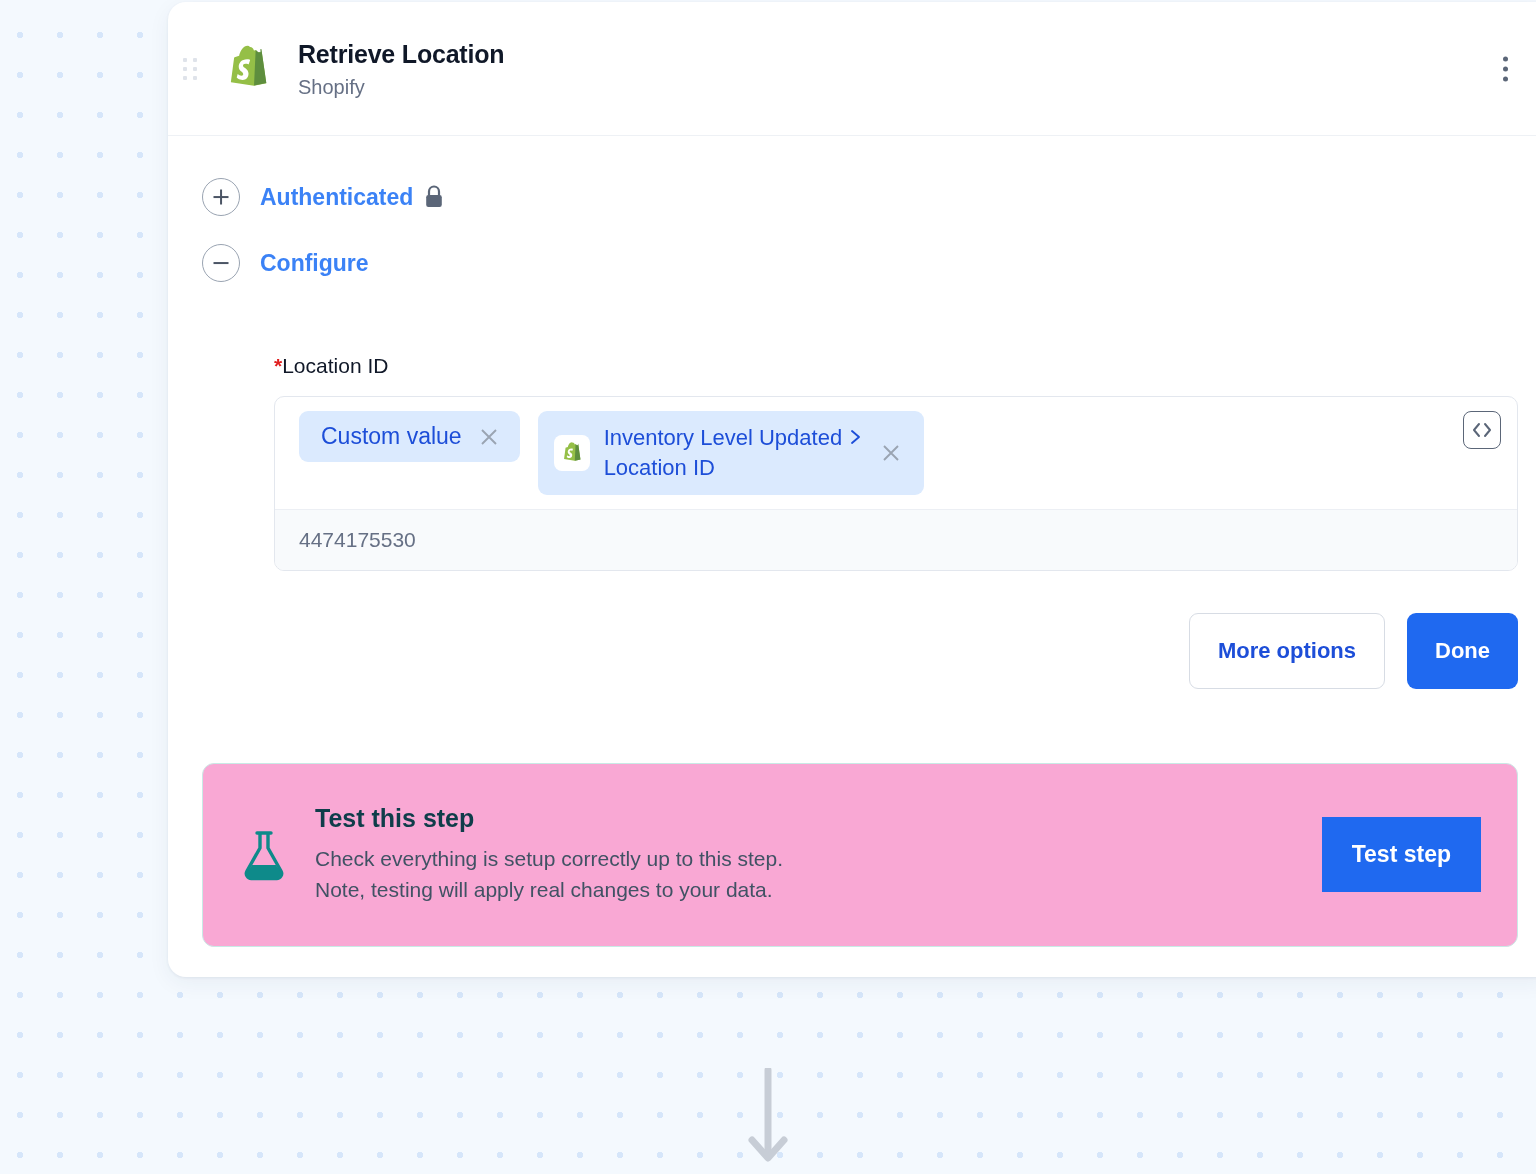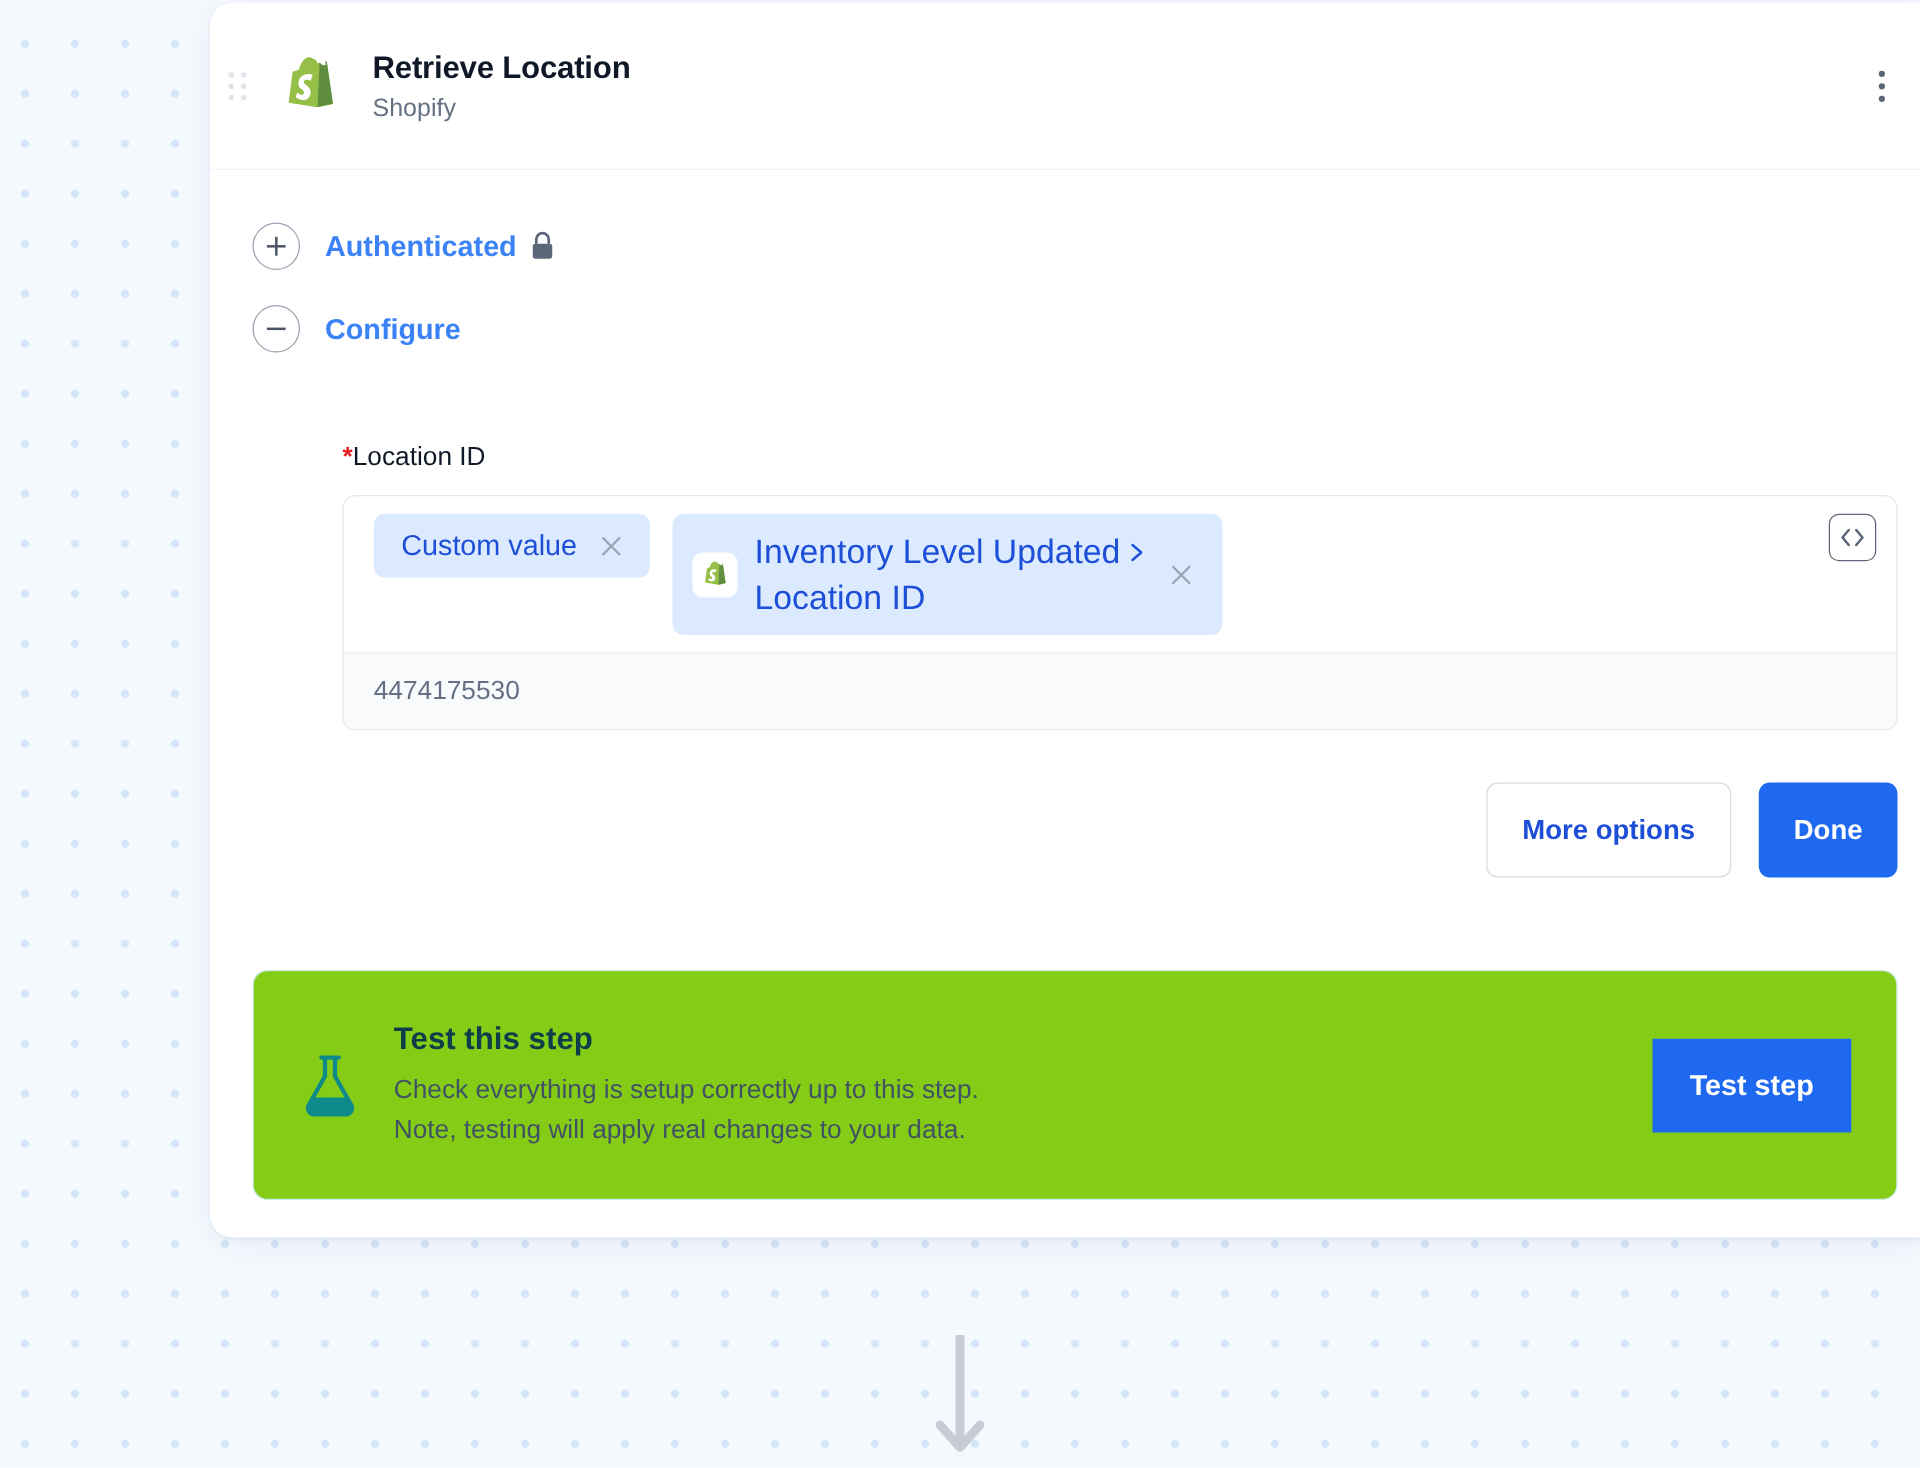--- a/index.html
+++ b/index.html
@@ -195,21 +195,21 @@
     border-radius: 8px;
     flex: none;
     display: flex;
     align-items: center;
     justify-content: center;
   }
   .chip-rich .chip-lines {
     line-height: 1.36;
   }
   .chip-rich .chip-line {
-    font-size: 27px;
+    font-size: 22px;
     color: #1d4ed8;
     font-weight: 500;
     white-space: nowrap;
   }
   .chevron-right { margin-left: 6px; vertical-align: -1px; }
 
   .chip-close {
     width: 26px; height: 26px;
     flex: none;
     cursor: pointer;
@@ -258,21 +258,21 @@
   }
   .btn-primary {
     background: #1f69f0;
     color: #ffffff;
     padding: 18px 28px;
   }
 
   
   .test-panel {
     margin: 74px 0 0 0;
-    background: #84cc16;
+    background: #f9a8d4;
     border: 1px solid #c9eae6;
     border-radius: 12px;
     display: flex;
     align-items: center;
     padding: 40px 36px;
     gap: 26px;
   }
   .flask-icon { flex: none; display: block; margin-top: 4px; }
   .test-texts { flex: 1; }
   .test-title {

